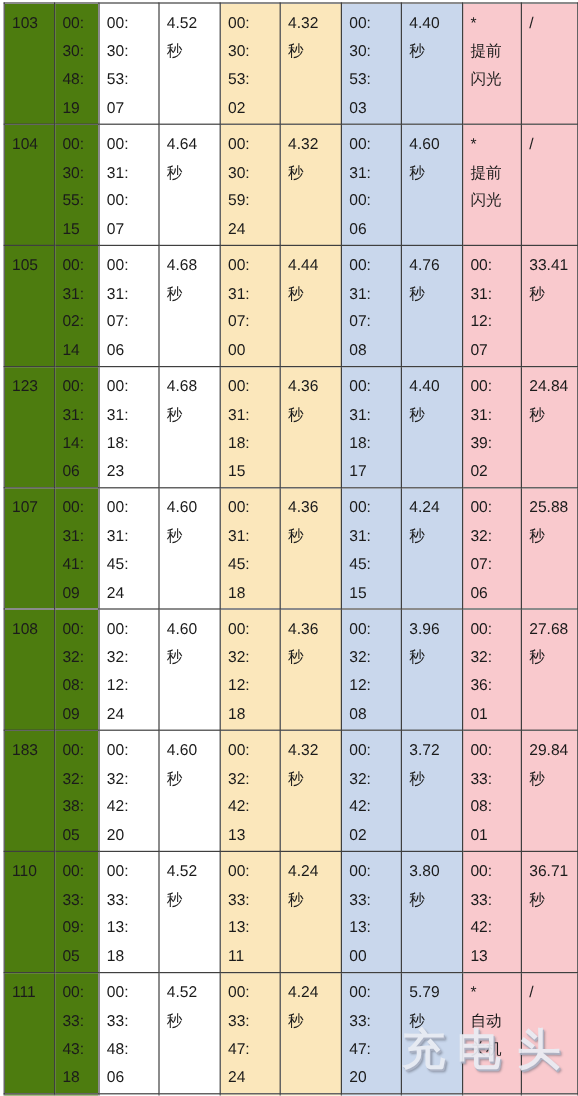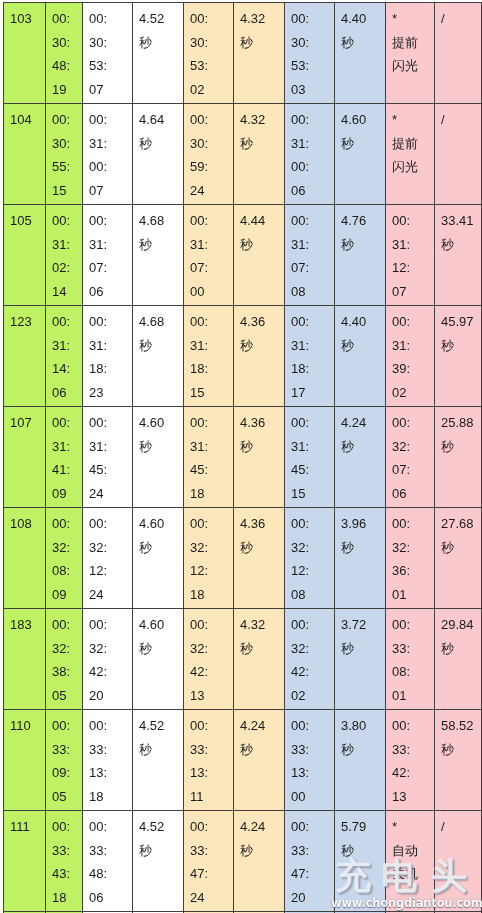--- a/index.html
+++ b/index.html
@@ -25,21 +25,21 @@
     vertical-align:top;
     padding:4px 5px 2px 6px;
     font-size:13px;
     line-height:23.5px;
     color:#1b1b1b;
     word-break:break-all;
     overflow:hidden;
     height:90px;
   }
   
-  .c-green{background:#bef264;margin-left:34px;}
+  .c-green{background:#4d7c0f;margin-left:34px;}
   .c-white{background:#ffffff;}
   .c-yellow{background:#fbe7bb;}
   .c-blue{background:#c9d7ec;}
   .c-pink{background:#f9c9cd;}
 
   .num-cell{text-align:left;}
   .stamp span{display:block;}
   .sec span{display:block;}
   .blank-row td{height:88px;}
 
@@ -281,21 +281,21 @@
             <span>4.40</span>
             <span>秒</span>
           </td>
           <td class="c-pink stamp">
             <span>00:</span>
             <span>31:</span>
             <span>39:</span>
             <span>02</span>
           </td>
           <td class="c-pink sec">
-            <span>45.97</span>
+            <span>24.84</span>
             <span>秒</span>
           </td>
         </tr>
         <tr>
           <td class="c-green num-cell"><span>107</span></td>
           <td class="c-green stamp">
             <span>00:</span>
             <span>31:</span>
             <span>41:</span>
             <span>09</span>
@@ -477,21 +477,21 @@
             <span>3.80</span>
             <span>秒</span>
           </td>
           <td class="c-pink stamp">
             <span>00:</span>
             <span>33:</span>
             <span>42:</span>
             <span>13</span>
           </td>
           <td class="c-pink sec">
-            <span>58.52</span>
+            <span>36.71</span>
             <span>秒</span>
           </td>
         </tr>
         <tr>
           <td class="c-green num-cell"><span>111</span></td>
           <td class="c-green stamp">
             <span>00:</span>
             <span>33:</span>
             <span>43:</span>
             <span>18</span>
@@ -549,16 +549,15 @@
         </tr>
       </tbody>
   </table>
 
   <div id="watermark">
     <div id="wm-logo">
       <span class="wm-char" style="left:6px;">充</span>
       <span class="wm-char" style="left:52px;">电</span>
       <span class="wm-char" style="left:102px;">头</span>
     </div>
-    <div id="wm-url">www.chongdiantou.com</div>
   </div>
 
 </div>
 
 </body></html>

